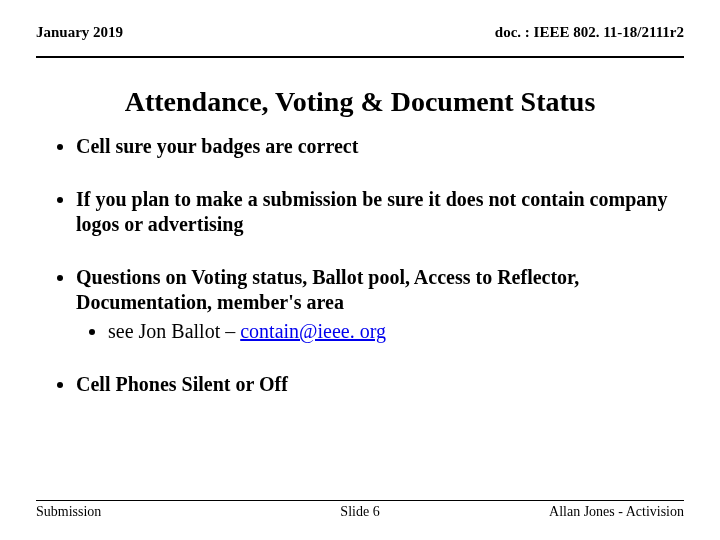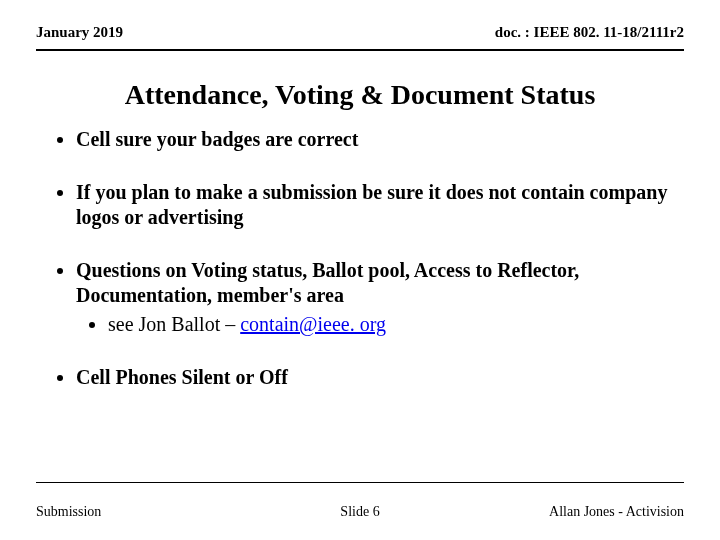--- a/index.html
+++ b/index.html
@@ -17,21 +17,21 @@
     display: flex;
     flex-direction: column;
   }
   .header {
     display: flex;
     justify-content: space-between;
     align-items: flex-end;
     font-weight: bold;
     font-size: 15px;
     border-bottom: 2px solid #000;
-    padding-bottom: 8px;
+    padding-bottom: 15px;
   }
   .title {
     text-align: center;
     font-weight: bold;
     font-size: 28px;
     margin-top: 28px;
     margin-bottom: 16px;
   }
   .content {
     flex: 1;
@@ -59,21 +59,21 @@
   a.email {
     color: #0000ee;
     text-decoration: underline;
   }
   .footer {
     display: flex;
     justify-content: space-between;
     align-items: flex-end;
     font-size: 14px;
     border-top: 1.5px solid #000;
-    padding-top: 21px;
+    padding-top: 3px;
   }
   .footer .center { text-align: center; flex: 1; }
   .footer .left { flex: 1; text-align: left; }
   .footer .right { flex: 1; text-align: right; }
 </style>
 </head>
 <body>
 
 <div class="page">
 

